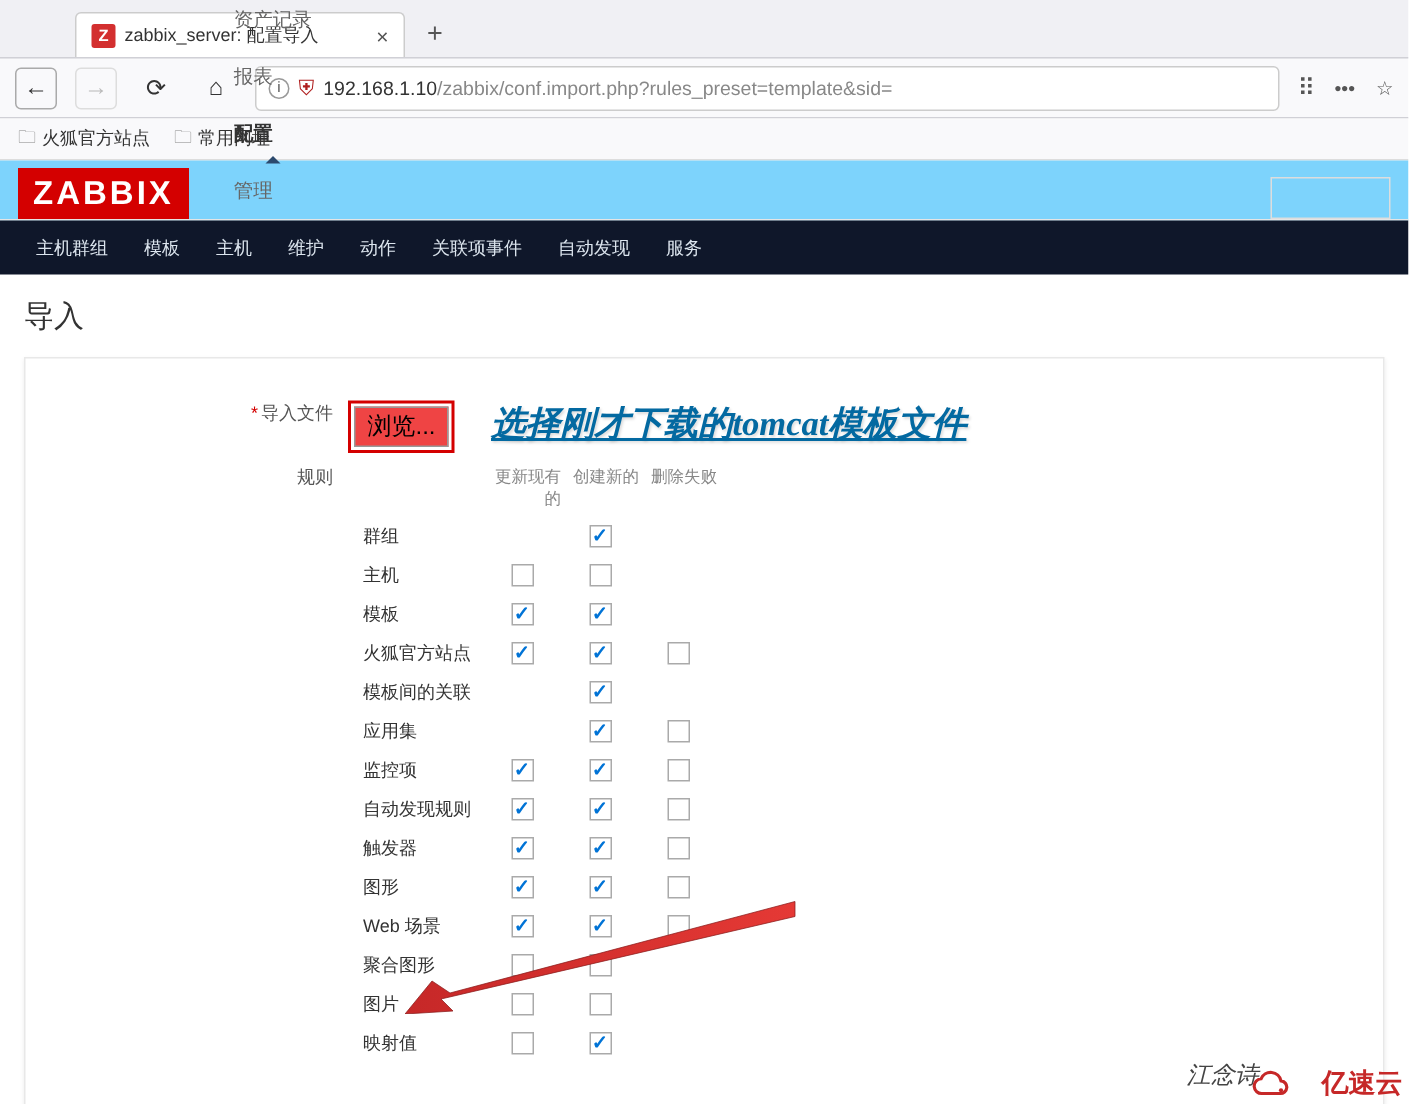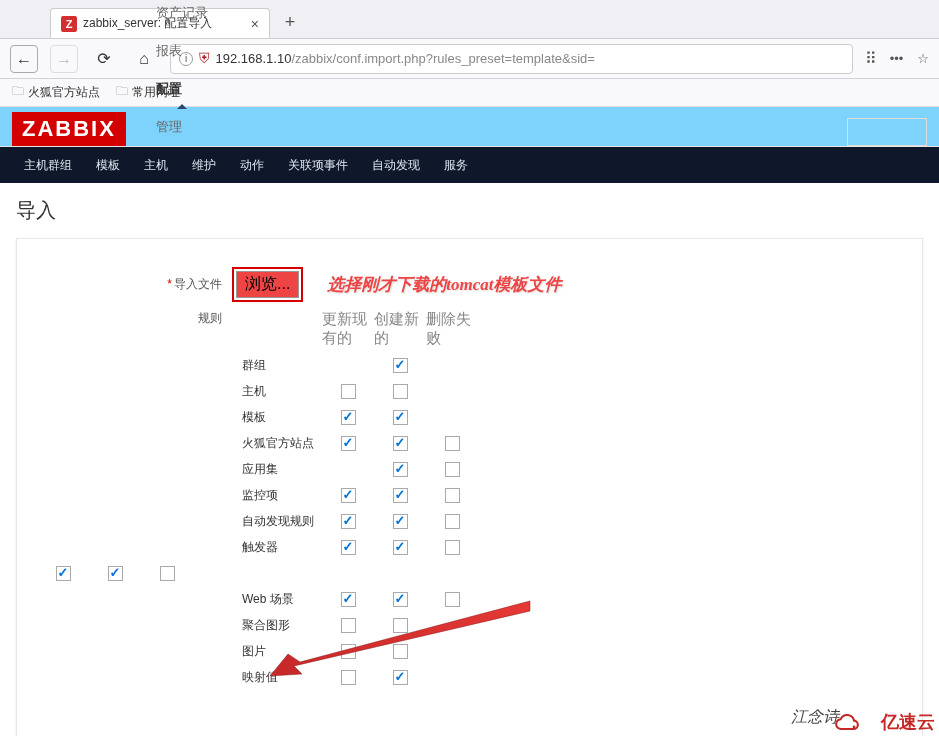--- a/index.html
+++ b/index.html
@@ -37,30 +37,30 @@
   .main-nav-item.active::after { content: ""; position: absolute; bottom: -1px; left: 50%; transform: translateX(-50%); width: 0; height: 0; border-left: 5px solid transparent; border-right: 5px solid transparent; border-bottom: 5px solid #2c4a6e; }
   .header-search { margin-left: auto; width: 80px; height: 28px; border: 1px solid #ddd; }
 
   .sub-nav { background: #0f172a; height: 36px; display: flex; align-items: center; padding: 0 12px; gap: 0; }
   .sub-nav-item { color: #dce5ee; font-size: 12px; padding: 9px 12px; cursor: pointer; }
 
   
   .page-title { font-size: 20px; color: #333; padding: 14px 16px; font-weight: normal; }
   .content-panel { margin: 0 16px; background: #fff; box-shadow: 0 1px 3px rgba(0,0,0,0.08); border: 1px solid #e8e8e8; padding: 28px 20px 28px 20px; min-height: 500px; position: relative; }
 
-  .form-row { display: flex; align-items: center; margin-bottom: 8px; min-height: 26px; }
+  .form-row { display: flex; margin-bottom: 8px; min-height: 26px; }
   .form-label { width: 195px; text-align: right; padding-right: 10px; color: #555; font-size: 12px; }
   .req { color: #d40000; margin-right: 2px; }
   .file-box { border: 2px solid #d40000; padding: 2px; display: inline-flex; align-items: center; }
   .browse-btn { background: #ef4444; border: 1px solid #999; padding: 2px 8px; font-size: 16px; cursor: pointer; }
   .file-name { font-size: 12px; padding: 2px 12px 2px 10px; color: #333; }
-  .annotation { color: #ef4444; font-family: "KaiTi","STKaiti",serif; font-style: italic; font-size: 17px; margin-left: 24px; text-shadow: 1px 1px 2px rgba(0,0,0,0.15); font-weight: bold; }
+  .annotation { color: #0369a1; font-family: "KaiTi","STKaiti",serif; font-style: italic; font-size: 23px; margin-left: 24px; text-shadow: 1px 1px 2px rgba(0,0,0,0.15); font-weight: bold; text-decoration: underline; }
 
   .rules-head { display: flex; margin-bottom: 4px; }
-  .rules-head .col { width: 52px; font-size: 15px; color: #888; text-align: left; }
+  .rules-head .col { width: 52px; font-size: 11px; color: #888; text-align: right; }
 
   .rule-row { display: flex; align-items: center; min-height: 26px; }
   .rule-label { width: 285px; text-align: left; padding-left: 205px; font-size: 12px; color: #333; }
   .cb-col { width: 52px; text-align: center; }
   .cb { width: 15px; height: 15px; border: 1px solid #aaa; display: inline-block; position: relative; vertical-align: middle; cursor: pointer; background: #fff; }
   .cb.checked::after { content: "✓"; color: #0073d6; font-size: 13px; font-weight: bold; position: absolute; left: 1px; top: -2px; }
 
   .watermark1 { position: absolute; right: 100px; bottom: 8px; font-family: "KaiTi","STKaiti",serif; font-style: italic; font-size: 16px; color: #444; text-shadow: 1px 1px 1px rgba(255,255,255,0.6); }
   .watermark2 { position: absolute; right: 4px; bottom: 2px; display: flex; align-items: center; gap: 20px; color: #c62828; font-weight: bold; font-size: 18px; font-family: "Microsoft YaHei"; }
   .cloud-icon { width: 28px; height: 22px; }
@@ -172,20 +172,26 @@
         <div class="cb-col"><span class="cb checked"></span></div>
         <div class="cb-col"></div>
       </div>
       <div class="rule-row">
         <div class="rule-label">火狐官方站点</div>
         <div class="cb-col"><span class="cb checked"></span></div>
         <div class="cb-col"><span class="cb checked"></span></div>
         <div class="cb-col"><span class="cb"></span></div>
       </div>
       <div class="rule-row">
+        <div class="rule-label">模板间的关联</div>
+        <div class="cb-col"></div>
+        <div class="cb-col"><span class="cb checked"></span></div>
+        <div class="cb-col"></div>
+      </div>
+      <div class="rule-row">
         <div class="rule-label">应用集</div>
         <div class="cb-col"></div>
         <div class="cb-col"><span class="cb checked"></span></div>
         <div class="cb-col"><span class="cb"></span></div>
       </div>
       <div class="rule-row">
         <div class="rule-label">监控项</div>
         <div class="cb-col"><span class="cb checked"></span></div>
         <div class="cb-col"><span class="cb checked"></span></div>
         <div class="cb-col"><span class="cb"></span></div>
@@ -196,20 +202,21 @@
         <div class="cb-col"><span class="cb checked"></span></div>
         <div class="cb-col"><span class="cb"></span></div>
       </div>
       <div class="rule-row">
         <div class="rule-label">触发器</div>
         <div class="cb-col"><span class="cb checked"></span></div>
         <div class="cb-col"><span class="cb checked"></span></div>
         <div class="cb-col"><span class="cb"></span></div>
       </div>
       <div class="rule-row">
+        <div class="rule-label">图形</div>
         <div class="cb-col"><span class="cb checked"></span></div>
         <div class="cb-col"><span class="cb checked"></span></div>
         <div class="cb-col"><span class="cb"></span></div>
       </div>
       <div class="rule-row">
         <div class="rule-label">Web 场景</div>
         <div class="cb-col"><span class="cb checked"></span></div>
         <div class="cb-col"><span class="cb checked"></span></div>
         <div class="cb-col"><span class="cb"></span></div>
       </div>

